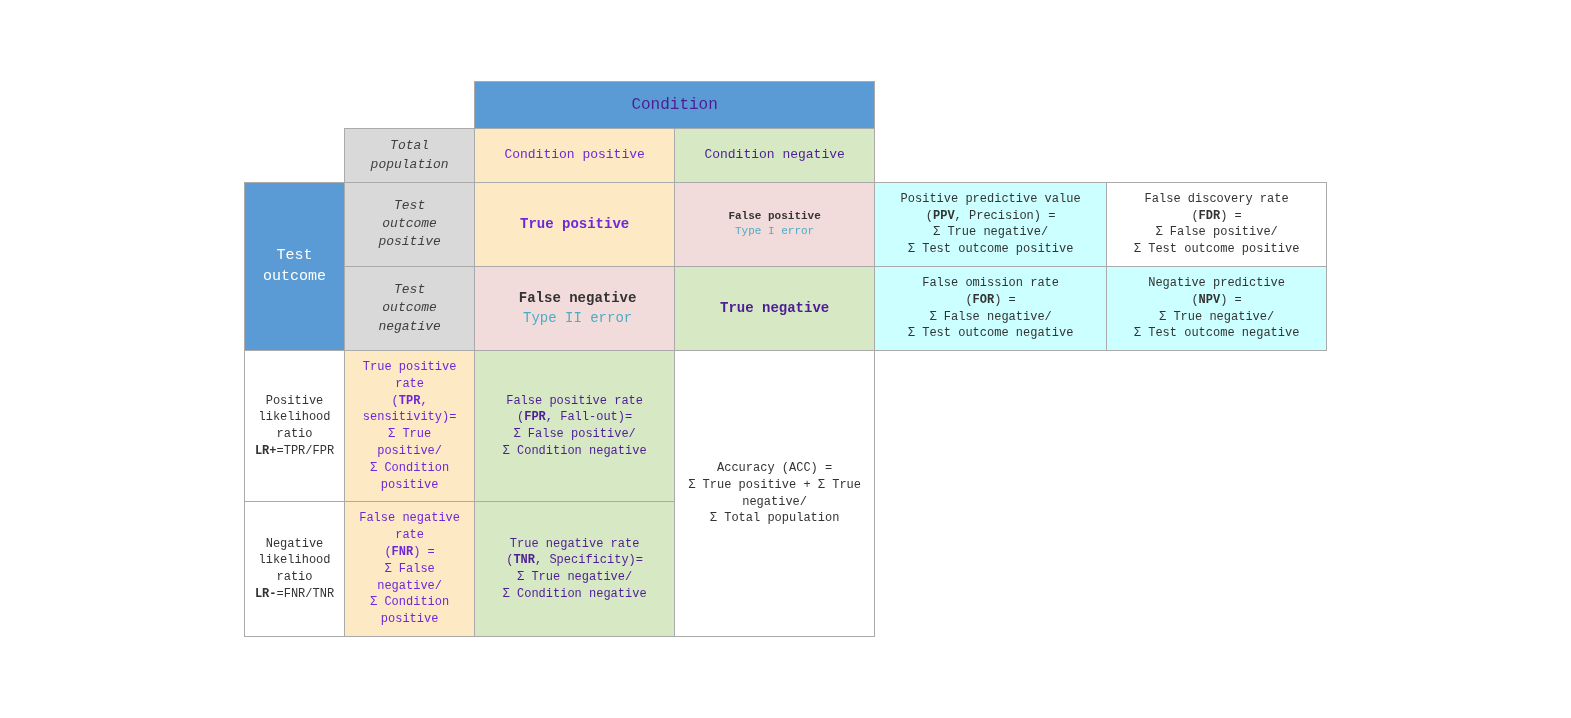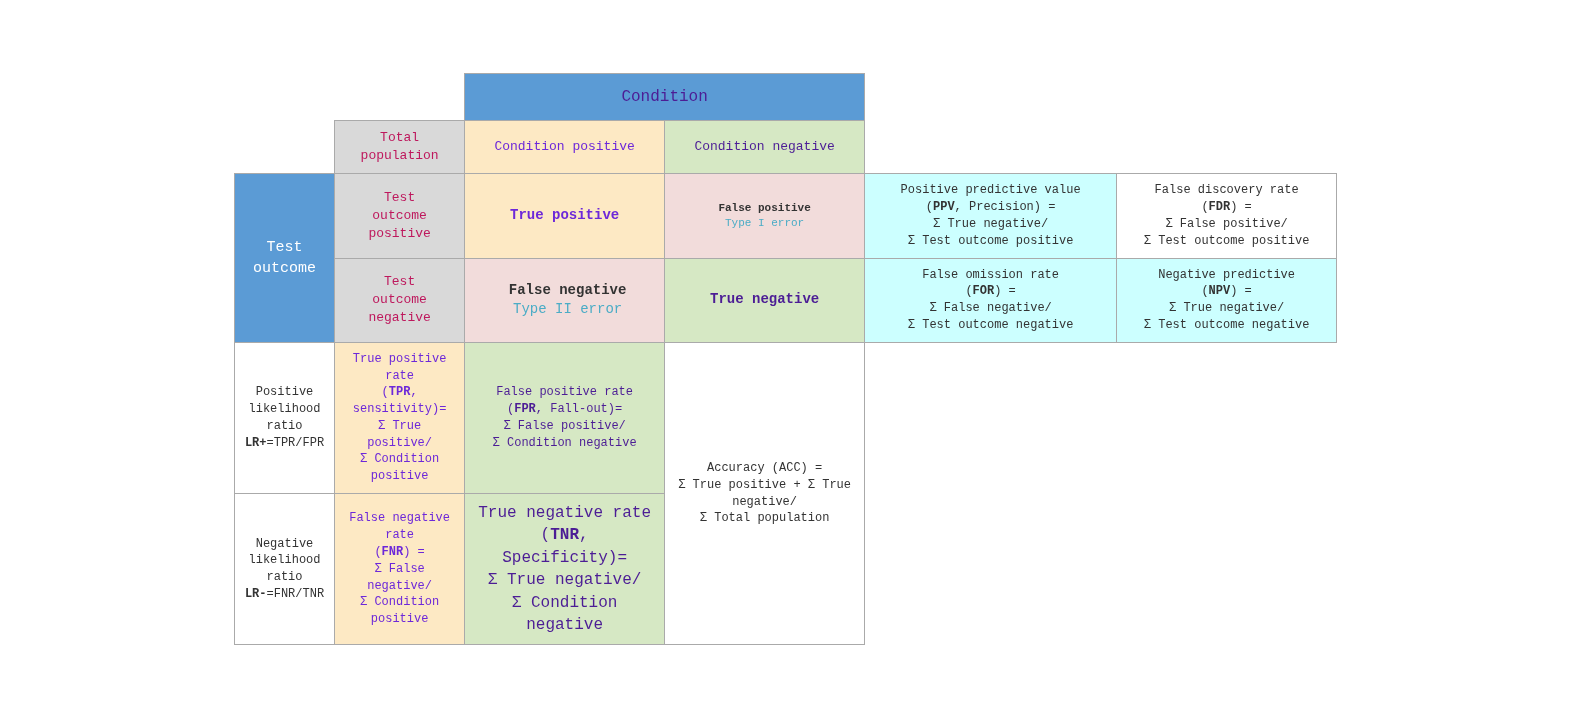--- a/index.html
+++ b/index.html
@@ -23,21 +23,21 @@
     td {
       border: 1px solid #aaa;
       text-align: center;
       vertical-align: middle;
       padding: 8px 10px;
       line-height: 1.4;
     }
     
     .blue-header { background-color: #5b9bd5; color: #4c1d95; font-size: 15px; }
     .light-blue-side { background-color: #5b9bd5; color: #fff; font-size: 15px; }
-    .gray-cell { background-color: #d9d9d9; color: #be185d; }
+    .gray-cell { background-color: #d9d9d9; color: #404040; font-style: italic; }
     .yellow-cell { background-color: #fde9c4; color: #6d28d9; }
     .green-cell { background-color: #d6e8c4; color: #4c1d95; }
     .salmon-cell { background-color: #f2dcdb; color: #333; }
     .cyan-cell { background-color: #ccffff; color: #333; }
     .white-cell { background-color: #fff; color: #333; }
     .bold { font-weight: bold; }
     .type-error-blue { color: #4bacc6; }
     .no-border { border: none !important; }
   </style>
 </head>
@@ -65,21 +65,21 @@
       </tr>
 
       <tr>
         <td class="light-blue-side" rowspan="2" style="width:80px; font-size:15px; writing-mode: horizontal-tb;">Test<br>outcome</td>
         <td class="gray-cell" style="font-size:13px;">Test<br>outcome<br>positive</td>
         <td class="yellow-cell" style="font-size:14px;text-align:center;"><span class="bold">True positive</span></td>
         <td class="salmon-cell" style="font-size:11px;">
           <span class="bold">False positive</span><br>
           <span class="type-error-blue">Type I error</span>
         </td>
-        <td class="cyan-cell" style="width:252px; font-size:12px;">
+        <td class="cyan-cell" style="width:232px; font-size:12px;">
           Positive predictive value<br>(<span class="bold">PPV</span>, Precision) =<br>
           Σ True negative/<br>
           Σ Test outcome positive
         </td>
         <td class="white-cell" style="width:220px; font-size:12px; border:1px solid #aaa;text-align:center;">
           False discovery rate<br>(<span class="bold">FDR</span>) =<br>
           Σ False positive/<br>
           Σ Test outcome positive
         </td>
       </tr>
@@ -129,21 +129,21 @@
 
       <tr>
         <td class="white-cell" style="font-size:12px; border:1px solid #aaa;">
           Negative<br>likelihood ratio<br><span class="bold">LR-</span>=FNR/TNR
         </td>
         <td class="yellow-cell" style="font-size:12px;">
           False negative rate<br>(<span class="bold">FNR</span>) =<br>
           Σ False negative/<br>
           Σ Condition positive
         </td>
-        <td class="green-cell" style="font-size:16px;">
+        <td class="green-cell" style="font-size:12px;">
           True negative rate<br>(<span class="bold">TNR</span>, Specificity)=<br>
           Σ True negative/<br>
           Σ Condition negative
         </td>
         <td class="no-border white-cell" style="border:none;background:transparent;"></td>
         <td class="no-border white-cell" style="border:none;background:transparent;"></td>
       </tr>
     </tbody>
   </table>
 </div>

